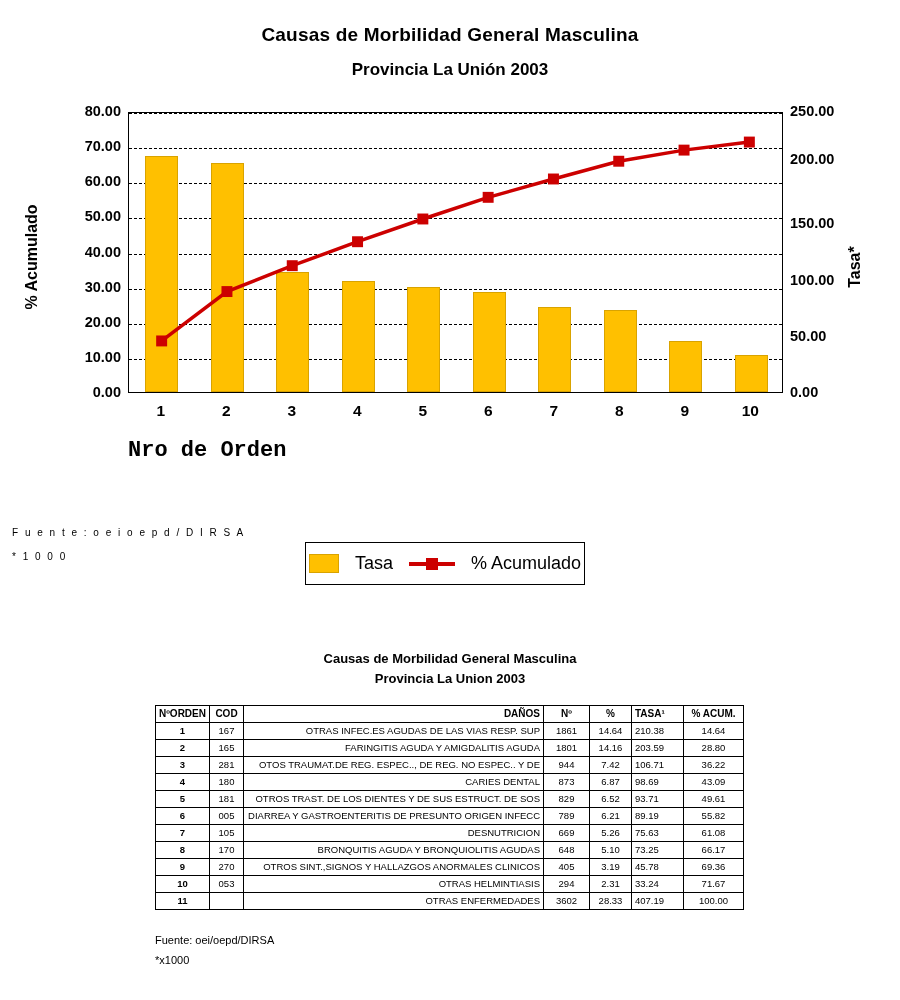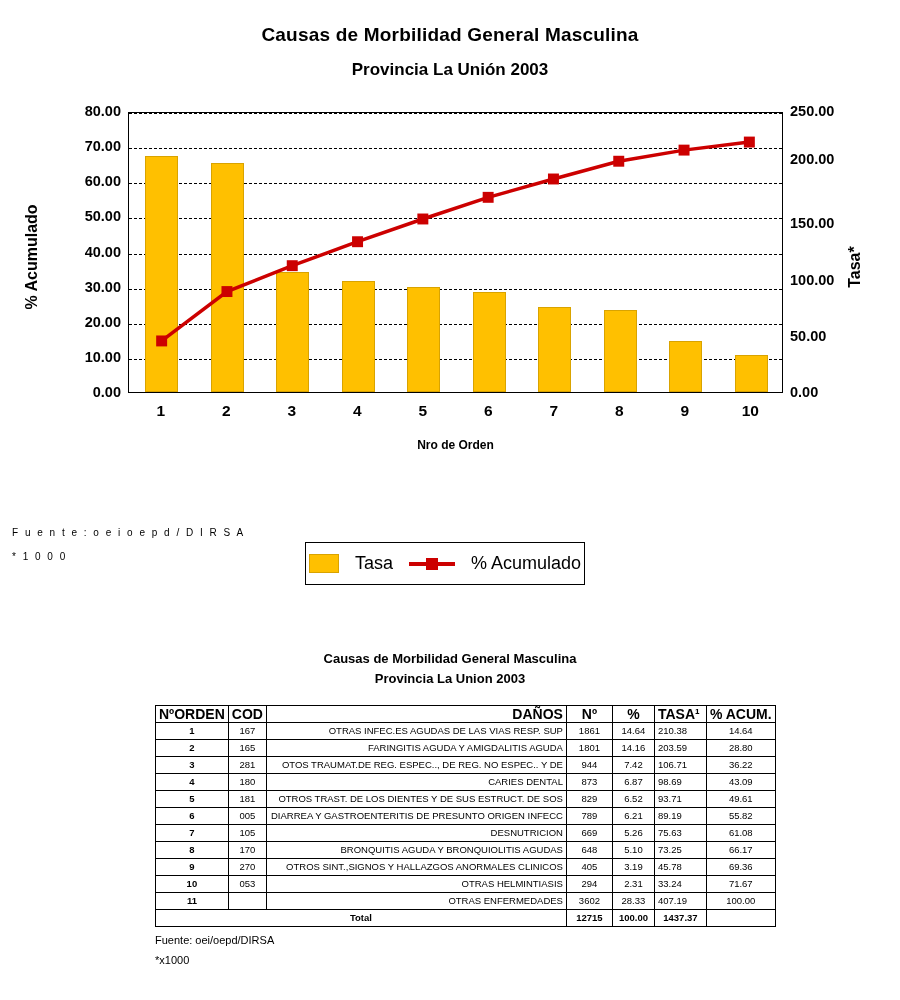--- a/index.html
+++ b/index.html
@@ -75,23 +75,24 @@
   .xlab {
     position:absolute;
     font-size:15.5px;
     font-weight:bold;
     text-align:center;
     width:40px;
   }
   #xaxis-title {
     position:absolute;
     left:128px; top:340px; width:655px;
-    text-align:center;
-    font-size:12px;
-    font-weight:bold;
+    text-align:left;
+    font-size:22px;
+    font-weight:bold;
+    font-family:Liberation Mono, monospace;
   }
 
   #ytitle-left {
     position:absolute;
     left:-68px; top:150px;
     width:200px;
     transform:rotate(-90deg);
     font-size:16px;
     font-weight:bold;
     text-align:center;
@@ -165,21 +166,21 @@
     font-size:9.5px;
   }
   #data-table th, #data-table td {
     border:1px solid #000;
     padding:1px 3px;
     height:16px;
     line-height:14px;
     white-space:nowrap;
     overflow:hidden;
   }
-  #data-table th { font-weight:bold; font-size:14px; }
+  #data-table th { font-weight:bold; font-size:10px; }
   .c-num   { width:45px; text-align:center; font-weight:bold; }
   .c-cod   { width:34px; text-align:center; }
   .c-dan   { width:300px; text-align:right; }
   .c-n     { width:46px; text-align:center; }
   .c-pct   { width:42px; text-align:center; }
   .c-tasa  { width:52px; text-align:left; }
   .c-acum  { width:60px; text-align:center; }
   .total-row td { font-weight:bold; text-align:center; }
 
   .foot-note {
@@ -389,24 +390,17 @@
       </tr>
       <tr>
         <td class="c-num">11</td>
         <td class="c-cod"></td>
         <td class="c-dan">OTRAS ENFERMEDADES</td>
         <td class="c-n">3602</td>
         <td class="c-pct">28.33</td>
         <td class="c-tasa">407.19</td>
         <td class="c-acum">100.00</td>
       </tr>
-      <tr class="total-row">
-        <td colspan="3">Total</td>
-        <td class="c-n">12715</td>
-        <td class="c-pct">100.00</td>
-        <td class="c-tasa">1437.37</td>
-        <td class="c-acum"></td>
-      </tr>
     </tbody>
 </table>
 
 <div class="foot-note" id="foot1">Fuente: oei/oepd/DIRSA</div>
 <div class="foot-note" id="foot2">*x1000</div>
 
 </body></html>

